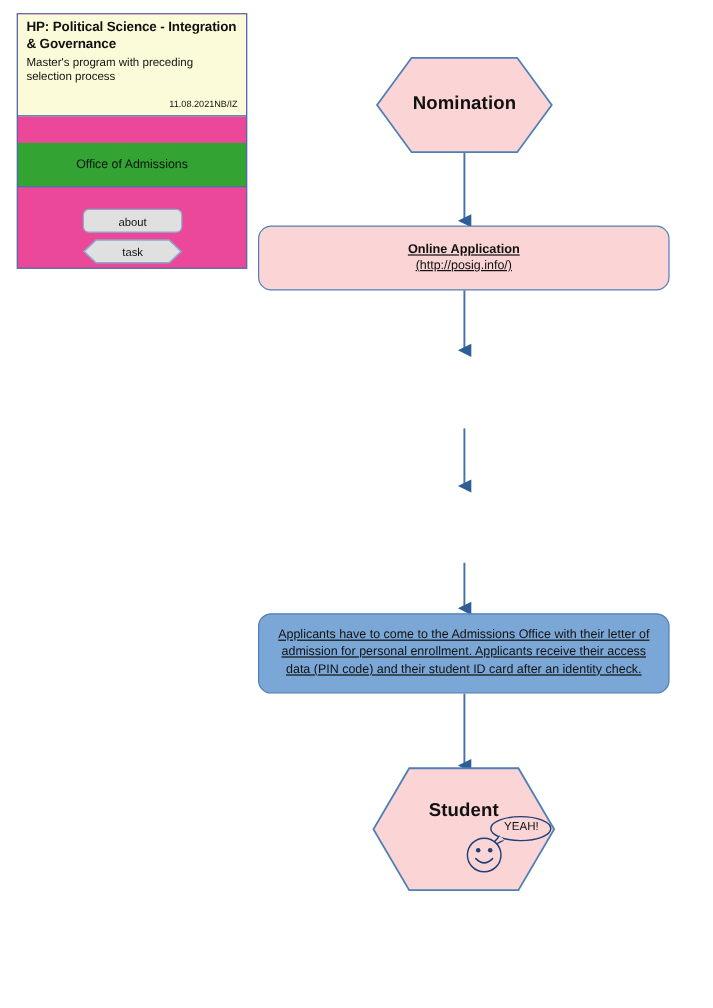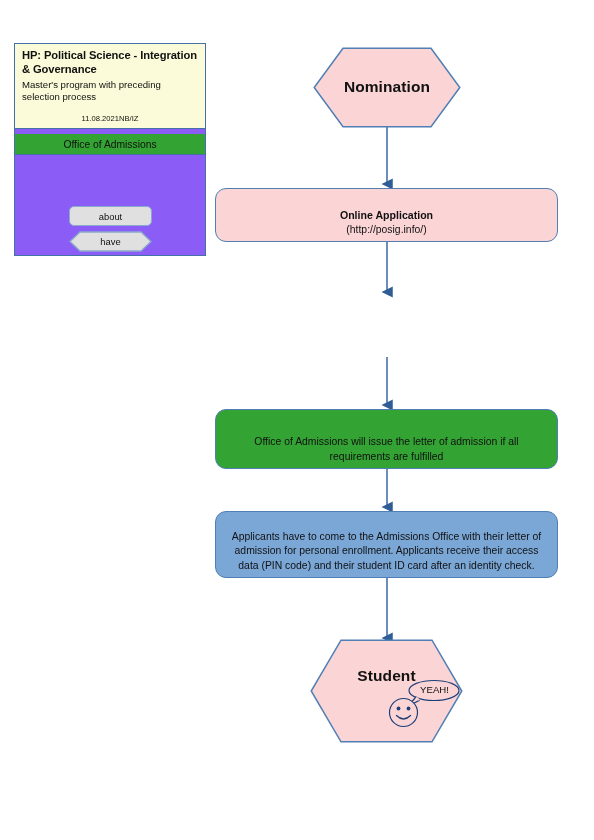--- a/index.html
+++ b/index.html
@@ -24,22 +24,21 @@
 
   
   .legend-box {
     position: absolute;
     left: 14px;
     top: 11px;
     width: 192px;
     height: 213px;
     border: 1.6px solid #4472a8;
     box-sizing: border-box;
-    background: #8b5cf6;
-    margin-top: 32px;
+    background: #ec4899;
   }
   .legend-head {
     position: absolute;
     left: 0; top: 0;
     width: 100%;
     height: 85px;
     background: #fbfbd9;
     box-sizing: border-box;
     border-bottom: 1.2px solid #4472a8;
     padding: 5px 7px 0 7px;
@@ -58,21 +57,21 @@
     line-height: 11.5px;
   }
   .legend-meta {
     position: absolute;
     left: 7px;
     right: 7px;
     bottom: 5px;
     font-size: 7.6px;
     color: #111111;
     display: flex;
-    justify-content: center;
+    justify-content: flex-end;
     align-items: flex-end;
   }
   .legend-band {
     position: absolute;
     left: 0;
     width: 100%;
     box-sizing: border-box;
     border-bottom: 1.2px solid #4472a8;
     font-size: 10.3px;
     color: #111111;
@@ -80,22 +79,22 @@
     display: flex;
     align-items: center;
     justify-content: center;
   }
   .band-applicants {
     top: 85px;
     height: 22px;
     background: #fbd5d5;
   }
   .band-admissions {
-    top: 90px;
-    height: 21px;
+    top: 107px;
+    height: 37px;
     background: #33a333;
   }
   .band-dept {
     top: 128px;
     height: 21px;
     background: #7ba7d7;
     font-size: 10.1px;
   }
   .legend-shapes {
     position: absolute;
@@ -141,24 +140,25 @@
 
   
   .node {
     position: absolute;
     box-sizing: border-box;
     border: 1.4px solid #4f7fb5;
     border-radius: 11px;
     display: flex;
     flex-direction: column;
     align-items: center;
-    justify-content: flex-end;
+    justify-content: center;
     text-align: center;
     color: #111111;
     padding: 4px 14px;
+    text-decoration: underline;
   }
   .node .t-bold {
     font-weight: bold;
     font-size: 10.6px;
     line-height: 14.5px;
   }
   .node .t-norm {
     font-size: 10.4px;
     line-height: 14.5px;
   }
@@ -225,21 +225,21 @@
     </div>
 
     <div class="legend-shapes">
       <div class="legend-task">
         <span>about</span>
       </div>
       <div class="legend-state">
         <svg width="83" height="21" viewBox="0 0 83 21">
           <polygon points="11,1 72,1 82,10.5 72,20 11,20 1,10.5" fill="#e0e0e0" stroke="#8aa9cc" stroke-width="1.3"></polygon>
         </svg>
-        <div class="lbl">have</div>
+        <div class="lbl">task</div>
       </div>
     </div>
   </div>
 
   <svg class="arrow-svg">
     <defs>
       <marker id="ah" markerWidth="9" markerHeight="9" refX="3.2" refY="4.2" orient="auto" markerUnits="strokeWidth">
         <path d="M0.4,0.6 L7.2,0.6 L3.8,7.6 z" fill="#2f5d96"></path>
       </marker>
     </defs>
@@ -256,23 +256,20 @@
     </svg>
     <div class="hex-label" style="top:31px;">Nomination</div>
   </div>
 
   <div class="node pink" style="left:215px; top:188px; width:343px; height:54px;">
     <div class="t-bold">Online Application</div>
     <div class="t-norm">(http://posig.info/)</div>
   </div>
 
 
-  <div class="node green" style="left:215px; top:409px; width:343px; height:60px;">
-    <div class="t-norm">Office of Admissions will issue the letter of admission if all requirements are fulfilled</div>
-  </div>
 
   <div class="node blue" style="left:215px; top:511px; width:343px; height:67px;">
     <div class="t-norm">Applicants have to come to the Admissions Office with their letter of admission for personal enrollment. Applicants receive their access data (PIN code) and their student ID card after an identity check.</div>
   </div>
 
   <div class="hex-wrap" style="left:310px; top:639px; width:153px; height:104px;">
     <svg width="153" height="104" viewBox="0 0 153 104">
       <polygon points="31,1.2 122,1.2 151.8,52 122,102.8 31,102.8 1.2,52" fill="#fbd5d5" stroke="#4f7fb5" stroke-width="1.5"></polygon>
     </svg>
     <div class="hex-label" style="top:28px;">Student</div>

